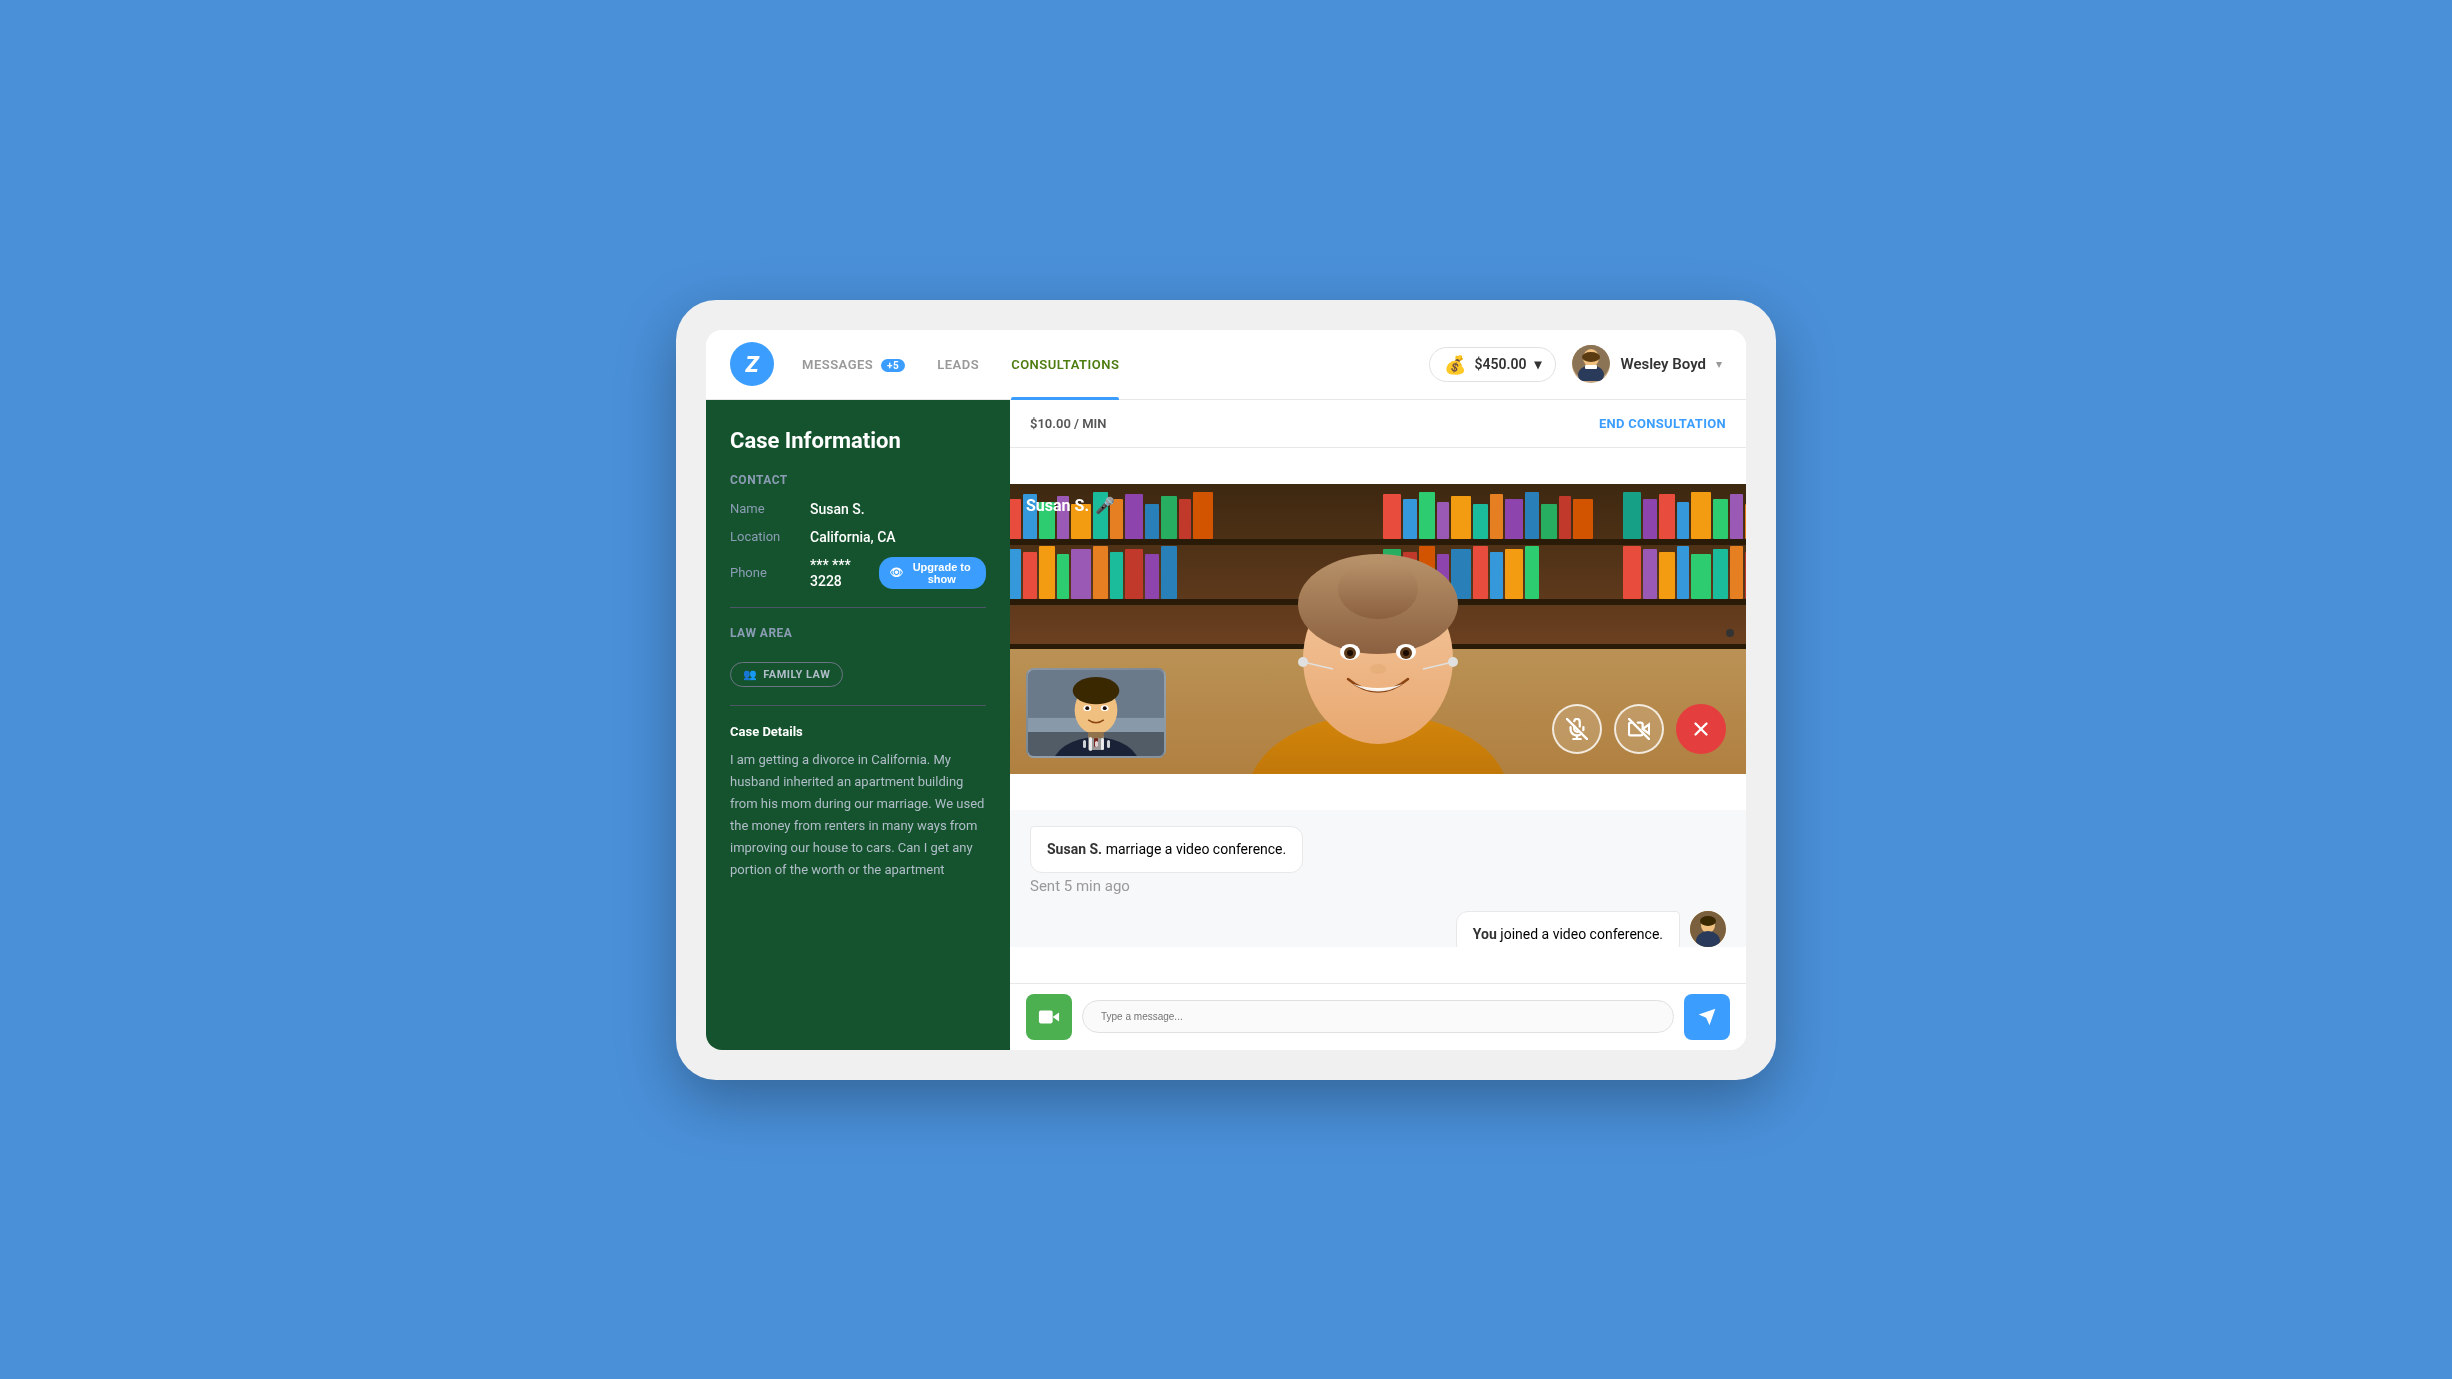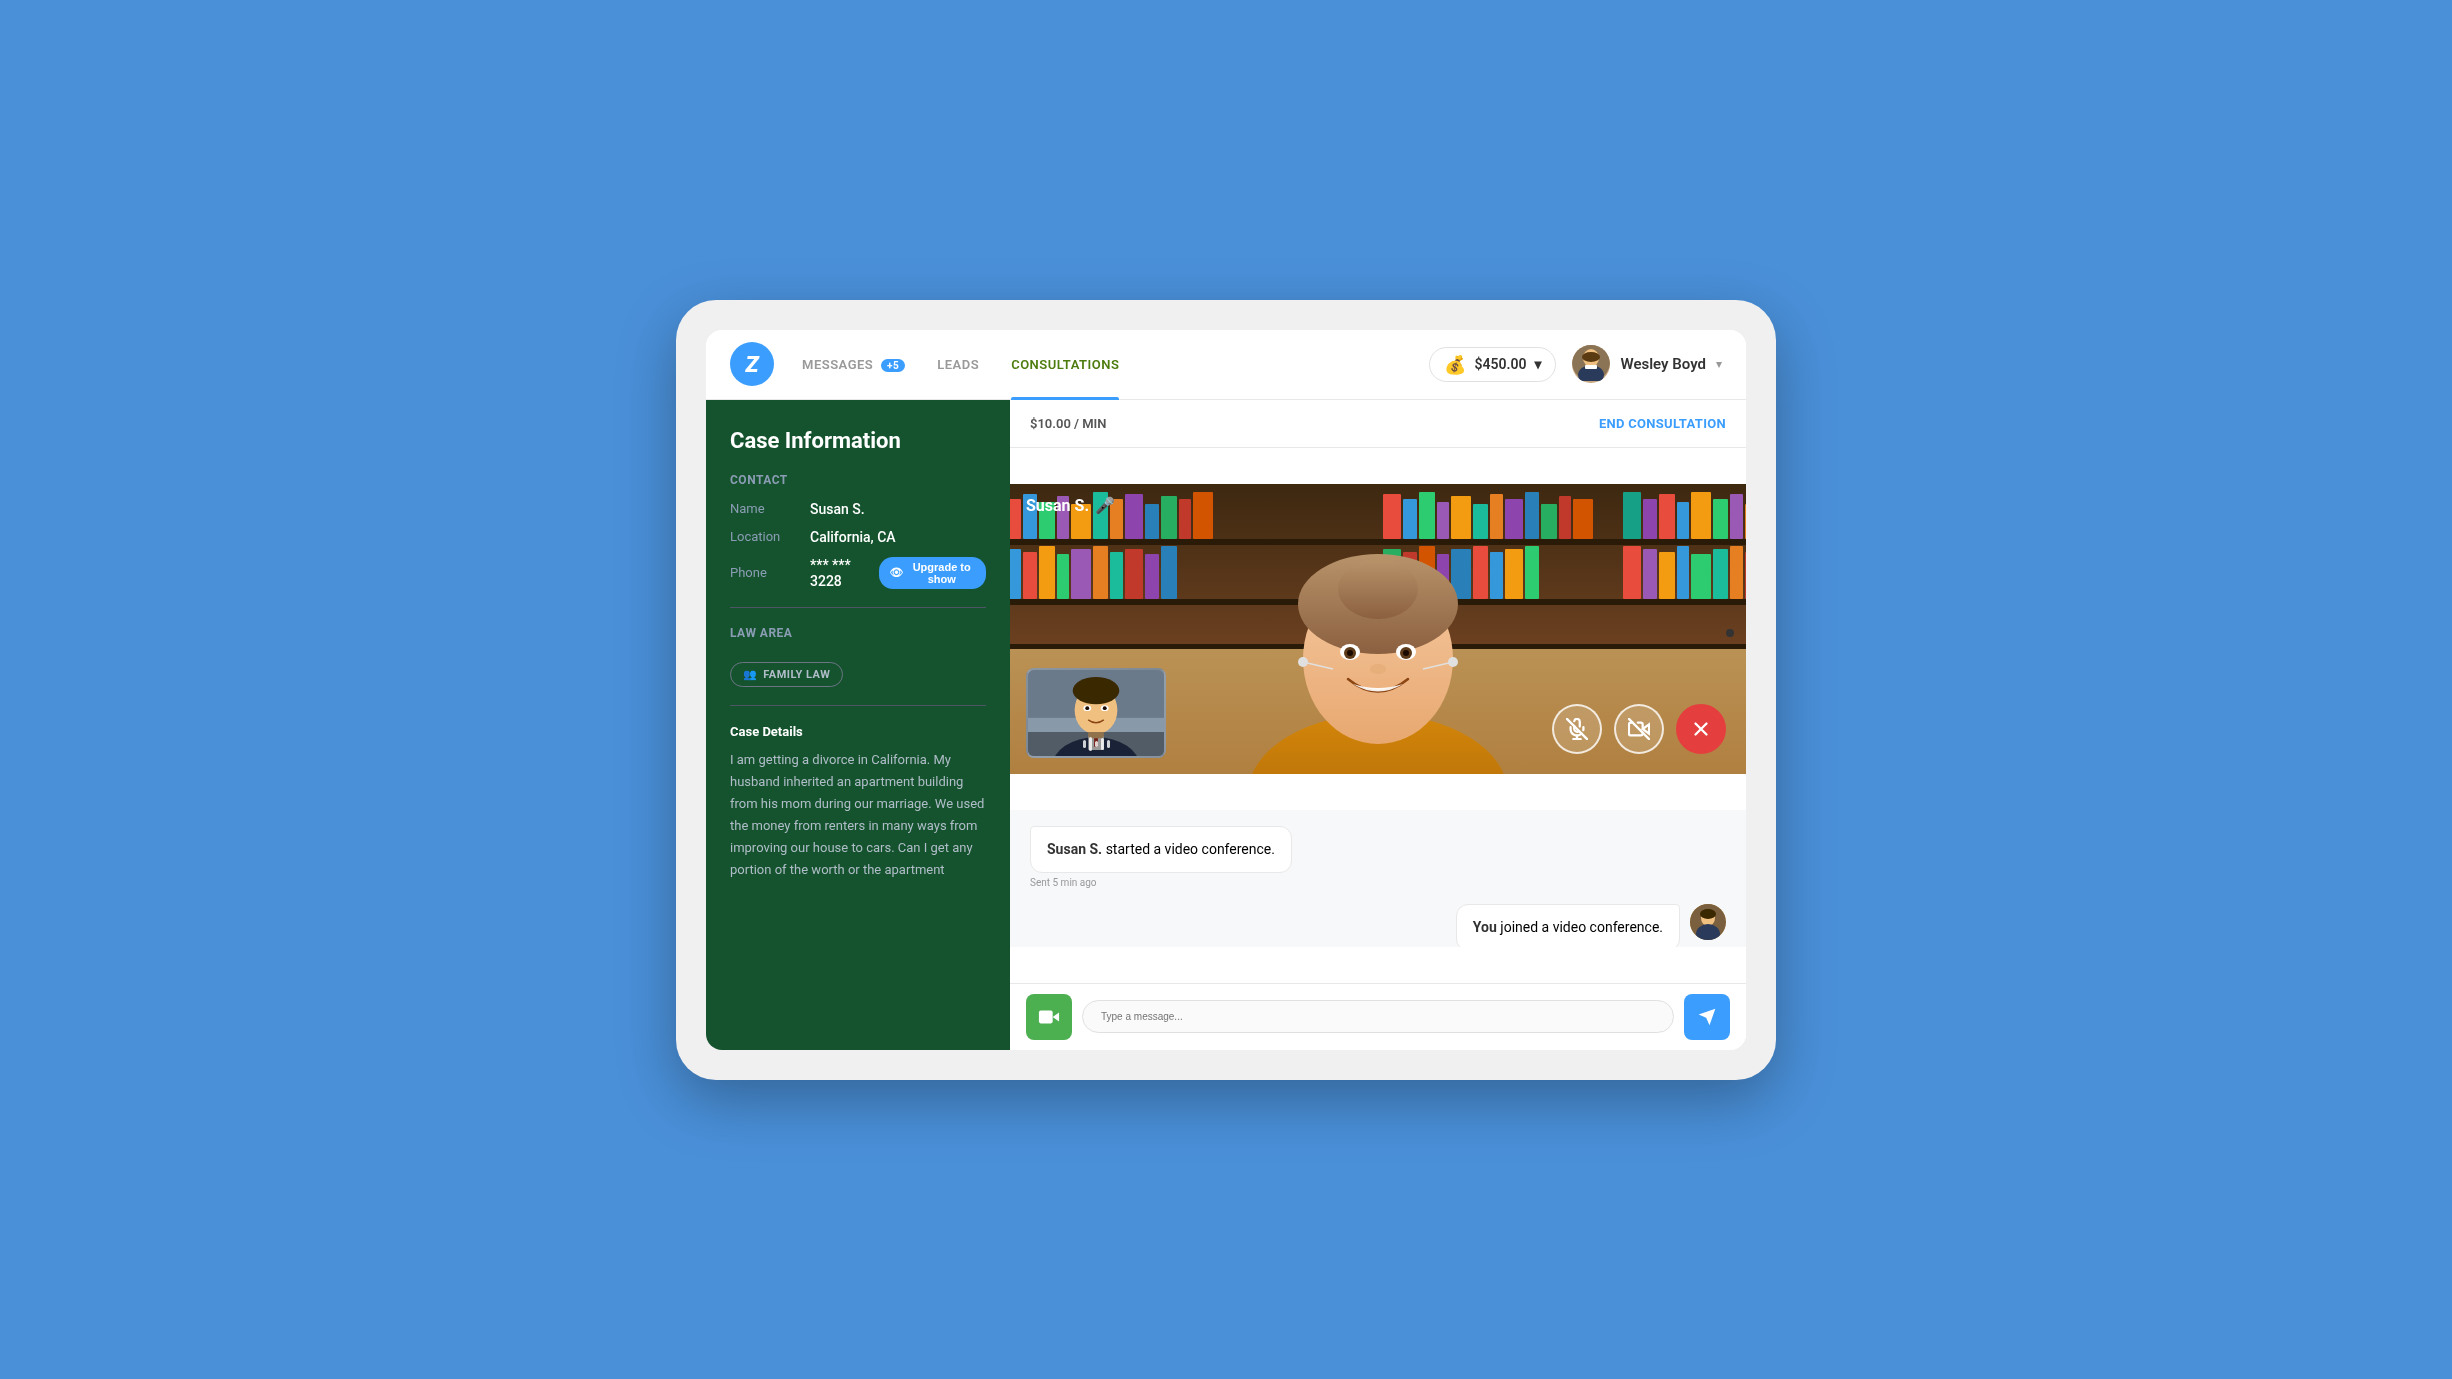--- a/index.html
+++ b/index.html
@@ -378,21 +378,21 @@
       background: #fff;
       border: 1px solid #e8e8e8;
       align-self: flex-end;
       border-radius: 12px 4px 12px 12px;
     }
     .chat-sender {
       font-weight: 700;
       color: #333;
     }
     .chat-time {
-      font-size: 10px;
+      font-size: 15px;
       color: #999;
       margin-top: 4px;
     }
     .chat-time.sent {
       align-self: flex-end;
     }
     .chat-with-avatar {
       display: flex;
       align-items: flex-start;
       gap: 10px;
@@ -736,21 +736,21 @@
           </div>
 
           <div style="position:absolute;right:12px;top:50%;width:8px;height:8px;background:#333;border-radius:50%;"></div>
         </div>
 
         <div class="chat-area">
 
           <div class="chat-message">
             <div class="chat-bubble received">
               <span class="chat-sender">Susan S.</span>
-              <span>started a video conference.</span>
+              <span>marriage a video conference.</span>
             </div>
             <span class="chat-time">Sent 5 min ago</span>
           </div>
 
           <div class="chat-message">
             <div class="chat-with-avatar">
               <div class="chat-bubble sent">
                 <span class="chat-sender">You</span>
                 <span>joined a video conference.</span>
               </div>

